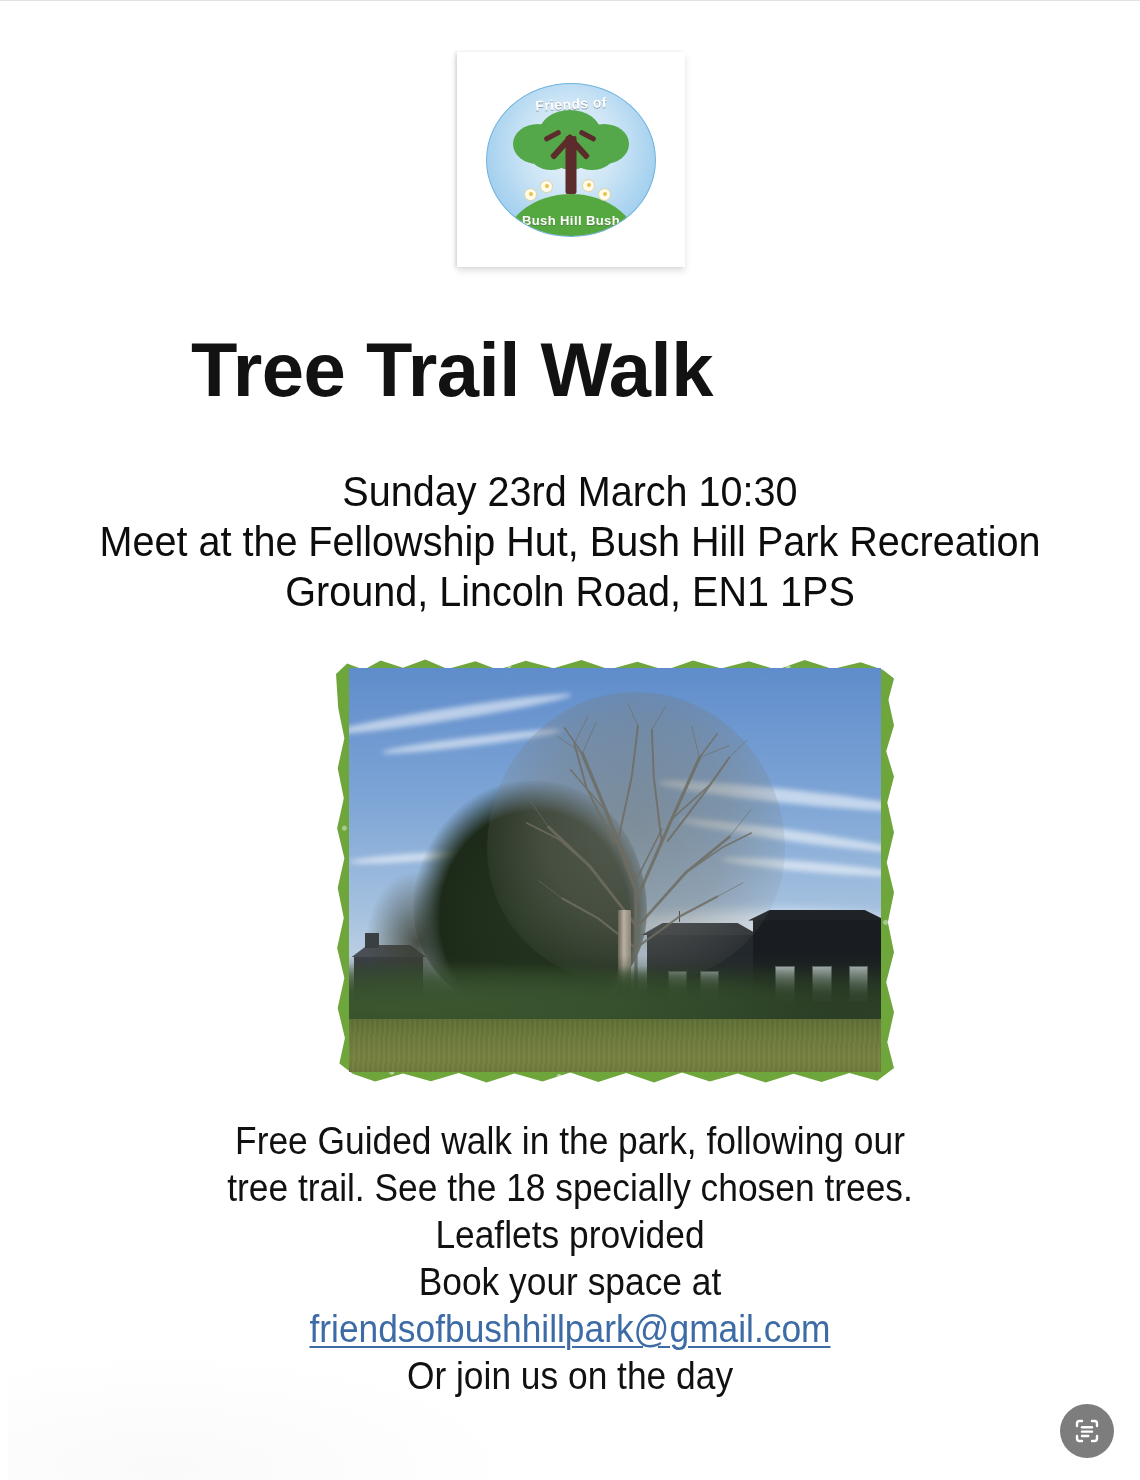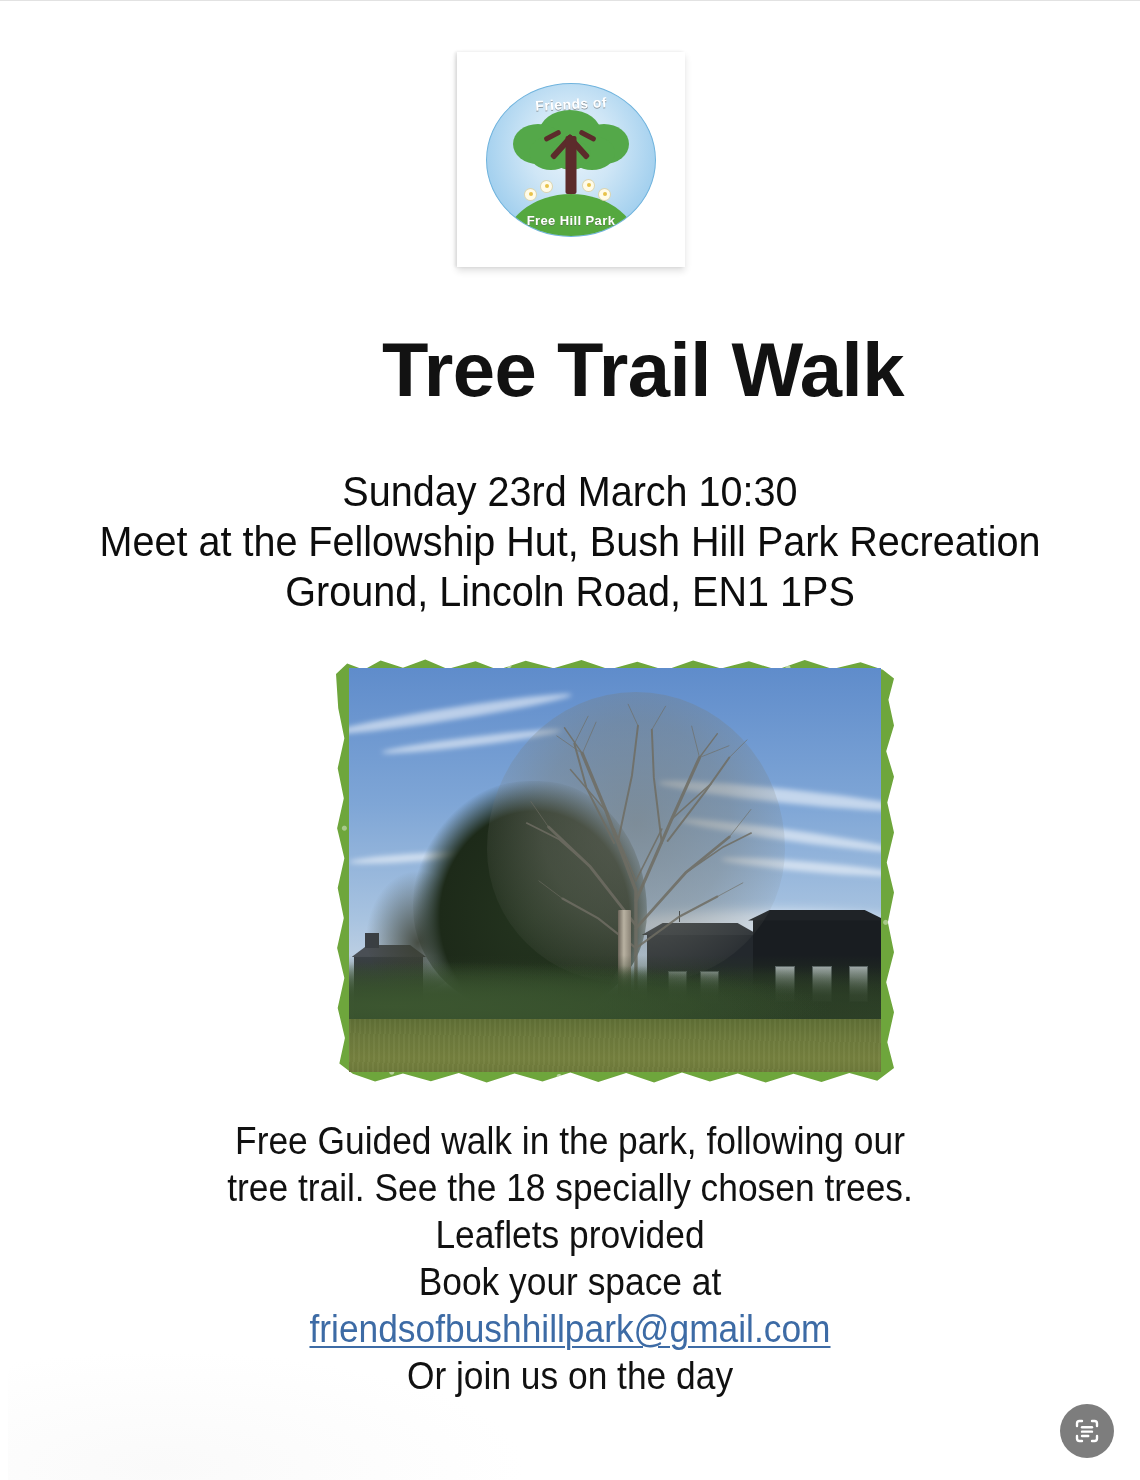--- a/index.html
+++ b/index.html
@@ -168,21 +168,21 @@
     bottom: 8px;
     font-size: 13px;
   }
 
   
   .poster-title {
     position: absolute;
     left: 0;
     top: 327px;
     width: 904px;
-    text-align: right;
+    text-align: center;
     font-family: "Liberation Sans", sans-serif;
     font-weight: bold;
     font-size: 76px;
     line-height: 86px;
     letter-spacing: -0.5px;
     color: #121212;
   }
 
   
   .event-details {
@@ -452,21 +452,21 @@
       <div class="branch br-l"></div>
       <div class="branch br-r"></div>
       <div class="trunk"></div>
 
       <div class="flower f1"></div>
       <div class="flower f2"></div>
       <div class="flower f3"></div>
       <div class="flower f4"></div>
 
       <div class="logo-text-top">Friends of</div>
-      <div class="logo-text-bottom">Free Hill Park</div>
+      <div class="logo-text-bottom">Bush Hill Bush</div>
     </div>
   </div>
 
   <div class="poster-title">Tree Trail Walk</div>
 
   <div class="event-details">
     <div>Sunday 23rd March 10:30</div>
     <div>Meet at the Fellowship Hut, Bush Hill Park Recreation</div>
     <div>Ground, Lincoln Road, EN1 1PS</div>
   </div>

